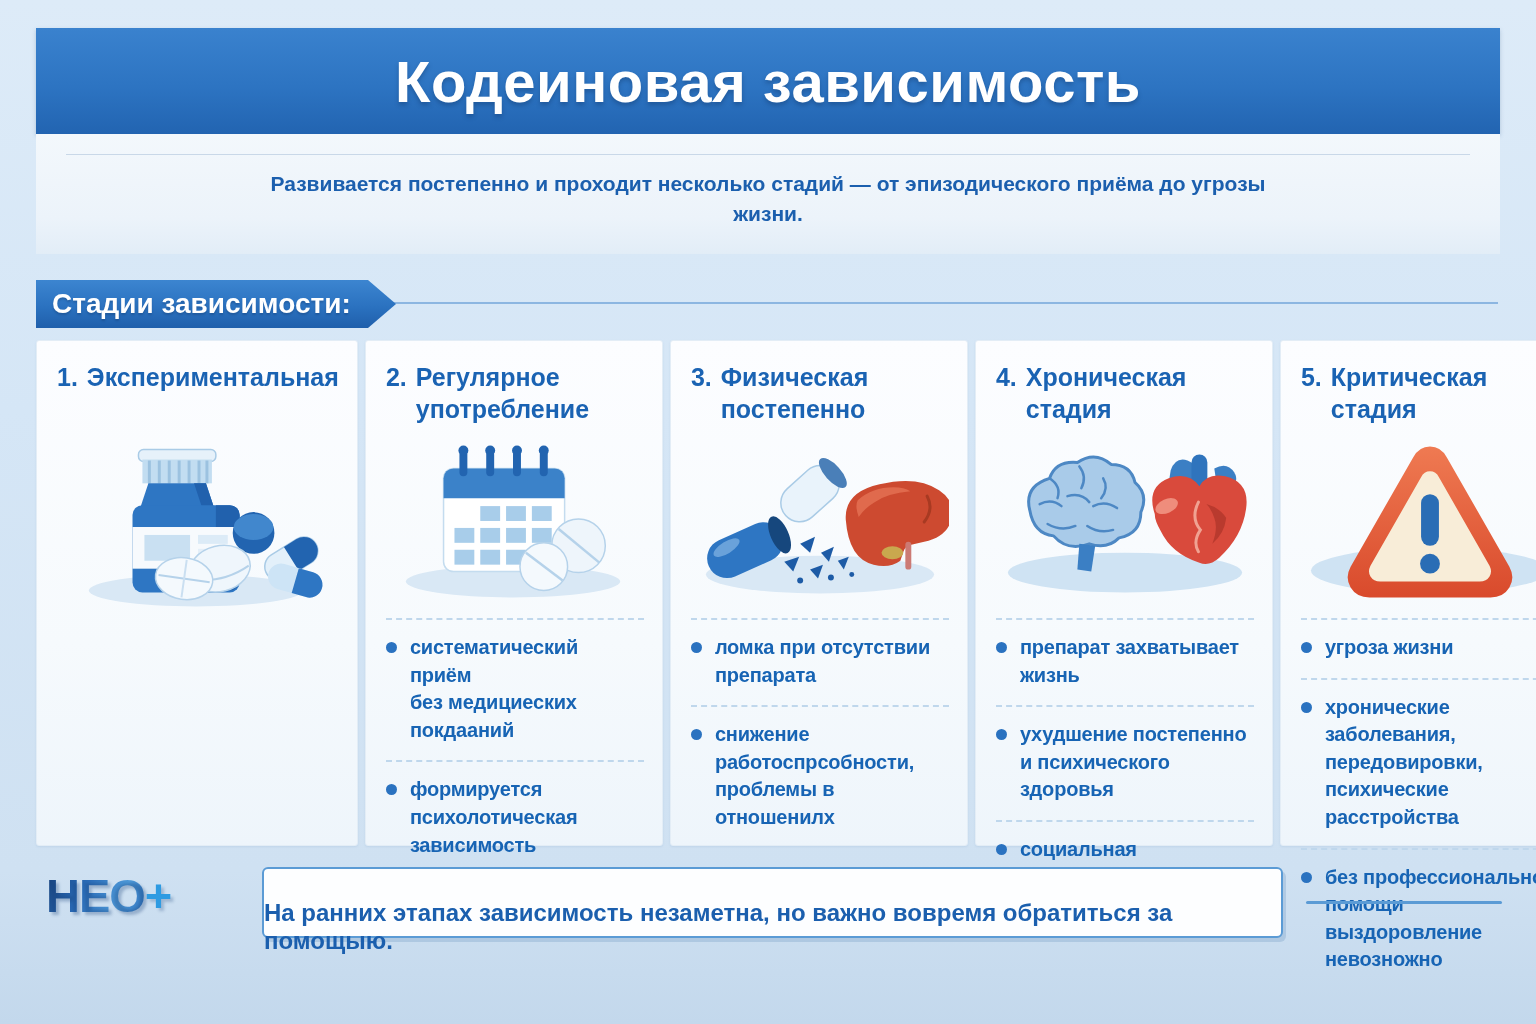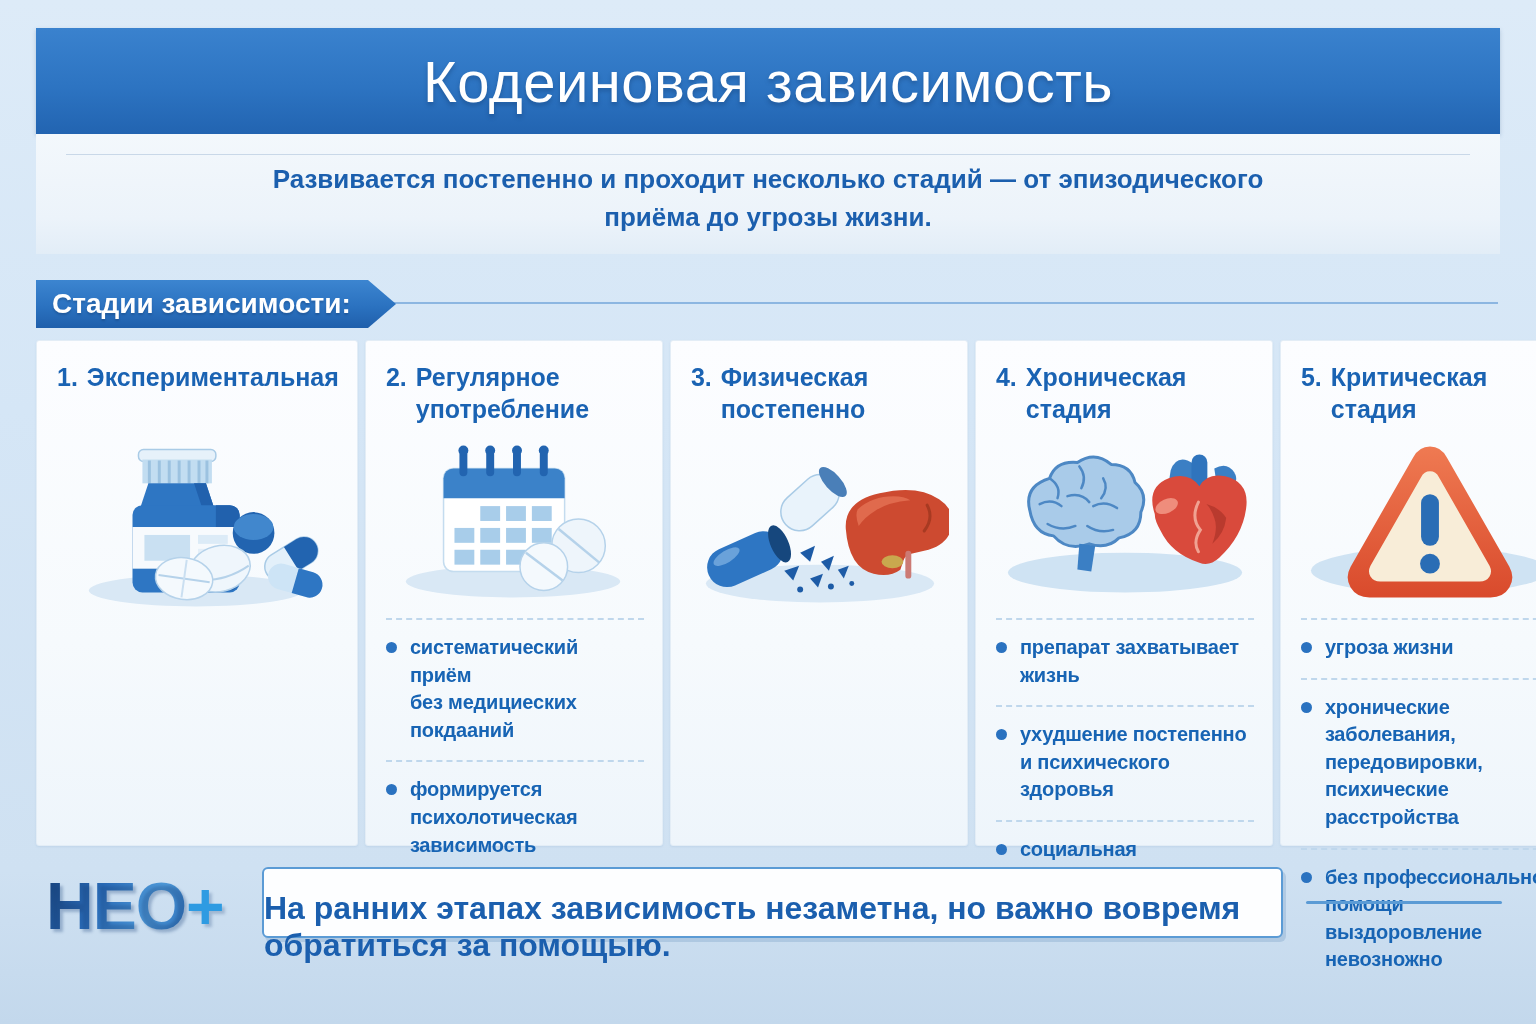--- a/index.html
+++ b/index.html
@@ -12,36 +12,36 @@
   }
 
   
   .banner {
     position:absolute; left:36px; top:28px; width:1464px; height:106px;
     background:linear-gradient(180deg,#3a82ce 0%,#2d74c2 55%,#2264b1 100%);
     display:flex; align-items:center; justify-content:center;
     box-shadow:0 2px 4px rgba(40,80,130,.25);
   }
   .banner h1 {
-    color:#ffffff; font-size:58px; font-weight:400; letter-spacing:.5px;
+    color:#ffffff; font-size:58px; font-weight:700; letter-spacing:.5px;
     text-shadow:0 3px 4px rgba(15,50,95,.35);
   }
 
   
   .intro {
     position:absolute; left:36px; top:134px; width:1464px; height:120px;
     background:linear-gradient(180deg,#f3f8fc 0%,#ecf3fa 70%,#e2edf7 100%);
     display:flex; align-items:center; justify-content:center;
   }
   .intro::before {
     content:""; position:absolute; left:30px; right:30px; top:20px; height:1px;
     background:#c9d8e8;
   }
   .intro p {
-    color:#1b5fae; font-size:26px; font-weight:600; line-height:1.45;
+    color:#1b5fae; font-size:21px; font-weight:600; line-height:1.45;
     text-align:center; max-width:1040px; margin-top:10px;
   }
 
   
   .section-row { position:absolute; left:36px; top:280px; width:1464px; height:48px; }
   .section-line {
     position:absolute; left:350px; right:2px; top:22px; height:2px; background:#8cb6e1;
   }
   .section-tab {
     position:absolute; left:0; top:0; height:48px; width:360px;
@@ -74,36 +74,36 @@
   .bullets { display:flex; flex-direction:column; }
   .sep { border-top:2px dashed #bfd7ec; margin:13px 0; }
   .bullet { display:flex; gap:13px; padding:1px 0 3px; }
   .dot { width:11px; height:11px; border-radius:50%; background:#2a72c0; margin-top:8px; flex:none; }
   .btxt {
     color:#1764b4; font-size:20px; font-weight:600; line-height:1.38;
     white-space:pre-line; letter-spacing:-0.2px;
   }
 
   
-  .logo { position:absolute; left:46px; top:868px; font-size:66px; font-weight:800; letter-spacing:-1px; }
+  .logo { position:absolute; left:46px; top:868px; font-size:47px; font-weight:800; letter-spacing:-1px; }
   .logo-neo { color:#2a6cb8; text-shadow:3px 3px 3px rgba(23,63,119,.30); }
   .logo-plus { color:#2e9be2; text-shadow:3px 3px 3px rgba(23,63,119,.25); }
   @supports (-webkit-background-clip: text) {
     .logo-neo {
       background:linear-gradient(115deg,#173f77 0%,#2a6cb8 38%,#4f9ad9 72%,#2a6cb8 100%);
       -webkit-background-clip:text; background-clip:text; color:transparent;
     }
   }
   .note-box {
     position:absolute; left:262px; top:867px; width:1021px; height:71px;
     background:#fdfeff; border:2px solid #5b9bd5; border-radius:6px;
     box-shadow:3px 4px 0 rgba(122,160,200,.35);
     display:flex; align-items:center; justify-content:center;
   }
-  .note-box p { color:#1b5fae; font-size:32px; font-weight:600;margin-top:48px; }
+  .note-box p { color:#1b5fae; font-size:24px; font-weight:600;margin-top:48px; }
   .footer-line {
     position:absolute; left:1306px; top:901px; width:196px; height:3px;
     background:#5b9bd5; border-radius:2px;
   }
   .defs-hidden { position:absolute; width:0; height:0; overflow:hidden; }
 </style>
 </head>
 <body>
 
 <div class="canvas">
@@ -164,20 +164,35 @@
 
     <section class="stage">
       <h2 class="stage-title">
         <span class="num">3.</span>
         <span class="ttl">Физическая постепенно</span>
       </h2>
       <div class="icon-zone">
           <svg>
             <use href="#capsule-liver-icon" xlink:href="#capsule-liver-icon"></use>
           </svg>
+        </div>
+      <div class="bullets">
+          <div class="sep"></div>
+          <div class="bullet">
+            <span class="dot"></span>
+            <span class="btxt">ломка при отсутствии
+препарата</span>
+          </div>
+          <div class="sep"></div>
+          <div class="bullet">
+            <span class="dot"></span>
+            <span class="btxt">снижение
+работоспрсобности,
+проблемы в отношенилх</span>
+          </div>
         </div>
     </section>
 
     <section class="stage">
       <h2 class="stage-title">
         <span class="num">4.</span>
         <span class="ttl">Хроническая стадия</span>
       </h2>
       <div class="icon-zone">
           <svg>

